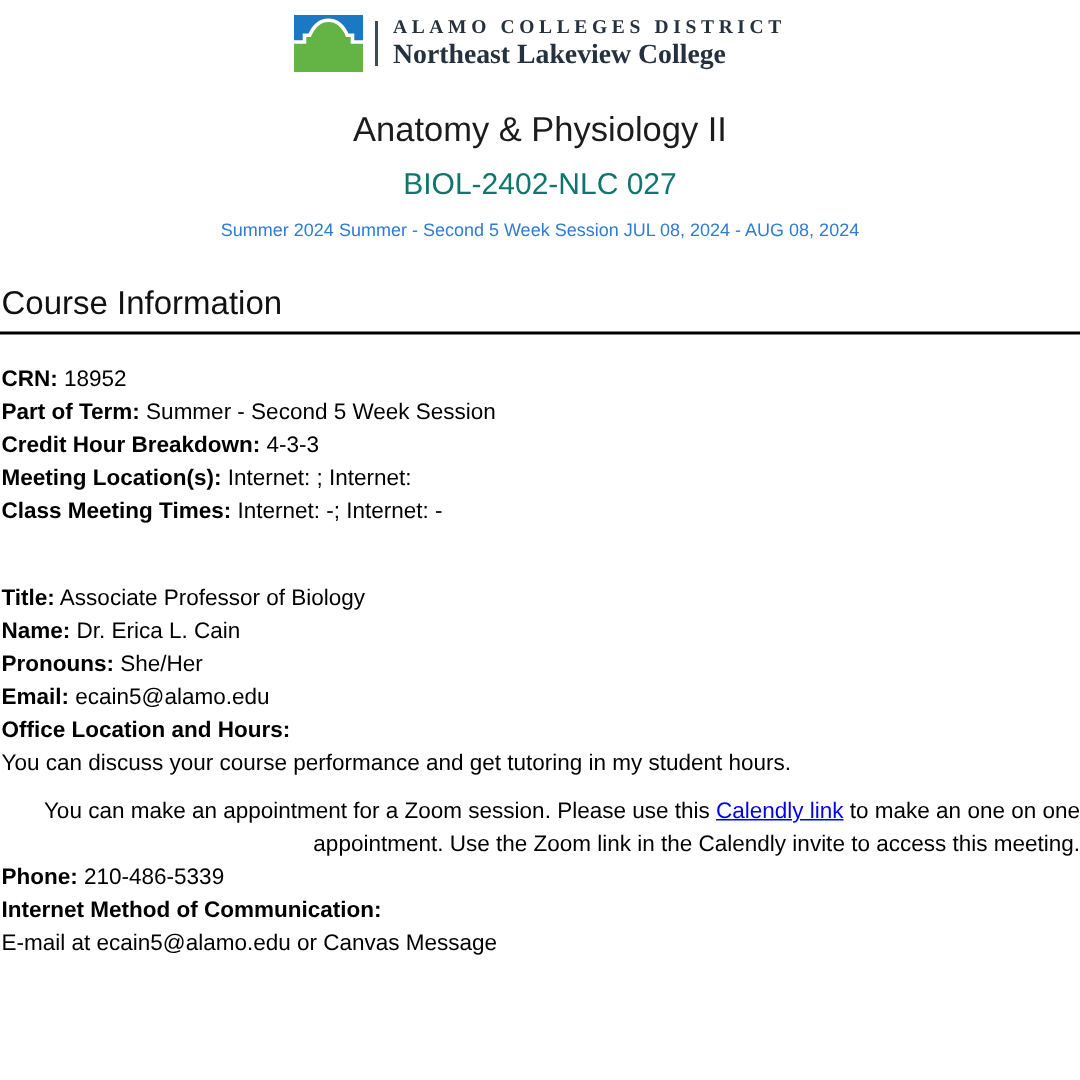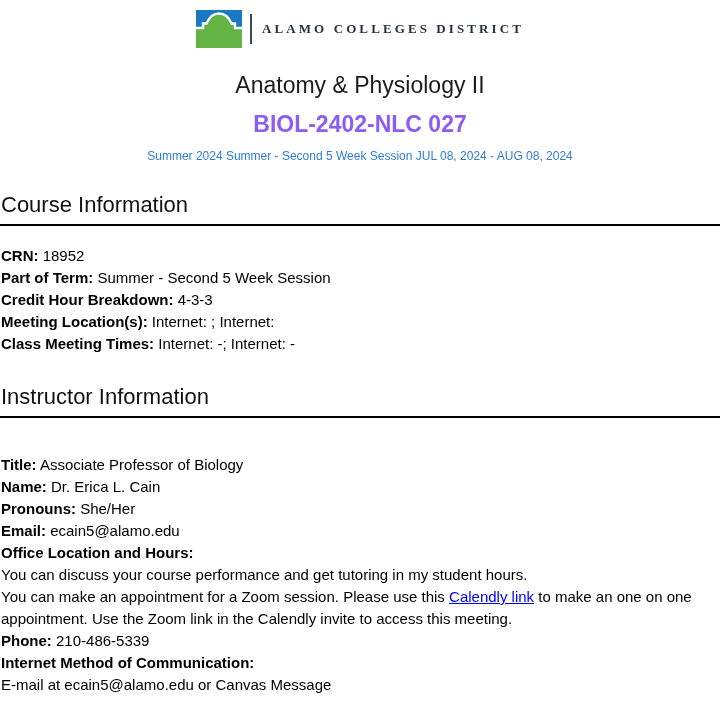--- a/index.html
+++ b/index.html
@@ -45,24 +45,24 @@
     white-space: nowrap;
   }
 
   .course-title {
     font-size: 23px;
     font-weight: 400;
     margin: 21px 0 0 0;
     color: #1c1c1c;
   }
   .course-code {
-    font-size: 23px;
-    font-weight: 700;
+    font-size: 20px;
+    font-weight: 400;
     margin: 12px 0 0 0;
-    color: #8b5cf6;
+    color: #0f766e;
   }
   .term-line {
     font-size: 12px;
     font-weight: 400;
     margin: 11px 0 0 0;
     color: #2e7cd6;
   }
 
   
   .section { margin-top: 29px; }
@@ -70,21 +70,21 @@
     font-size: 22px;
     font-weight: 400;
     padding: 0 0 6px 1px;
     border-bottom: 2px solid #000000;
     color: #111111;
   }
   .rows { margin-top: 19px; }
   .rows.instructor-rows { margin-top: 36px; }
   .row { line-height: 22px; padding-left: 1px; }
   .row .label { font-weight: 700; }
-  .row.gap-above { margin-top: 0; }
+  .row.gap-above { margin-top: 10px; text-align: right; }
 
   a.inline-link {
     color: #0000ee;
     text-decoration: underline;
     cursor: pointer;
   }
 </style>
 </head>
 <body>
 
@@ -92,20 +92,21 @@
   <div class="logo">
     <span class="logo-icon">
       <svg width="46" height="38" viewBox="0 0 46 38" xmlns="http://www.w3.org/2000/svg">
         <rect x="0" y="0" width="46" height="20" fill="#1b78c3"></rect>
         <path d="M -3 18 L 7 18 L 7 13.5 L 10.5 13.5 C 13.5 6.5 17.5 3.5 23 3.5 C 28.5 3.5 32.5 6.5 35.5 13.5 L 39 13.5 L 39 18 L 49 18 L 49 41 L -3 41 Z" fill="#63b345" stroke="#ffffff" stroke-width="2.4"></path>
       </svg>
     </span>
     <span class="logo-divider"></span>
     <span class="logo-text">
       <div class="logo-district">ALAMO COLLEGES DISTRICT</div>
+      <div class="logo-college">Northeast Lakeview College</div>
     </span>
   </div>
 
   <h1 class="course-title">Anatomy &amp; Physiology II</h1>
   <h2 class="course-code">BIOL-2402-NLC 027</h2>
   <h3 class="term-line">Summer 2024 Summer - Second 5 Week Session JUL 08, 2024 - AUG 08, 2024</h3>
 </div>
 
 <div class="section">
   <div class="section-heading">Course Information</div>
@@ -127,21 +128,20 @@
       <span class="value">Internet: ; Internet:</span>
     </div>
     <div class="row">
       <span class="label">Class Meeting Times:</span>
       <span class="value">Internet: -; Internet: -</span>
     </div>
   </div>
 </div>
 
 <div class="section">
-  <div class="section-heading">Instructor Information</div>
   <div class="rows instructor-rows">
     <div class="row">
       <span class="label">Title:</span>
       <span class="value">Associate Professor of Biology</span>
     </div>
     <div class="row">
       <span class="label">Name:</span>
       <span class="value">Dr. Erica L. Cain</span>
     </div>
     <div class="row">

